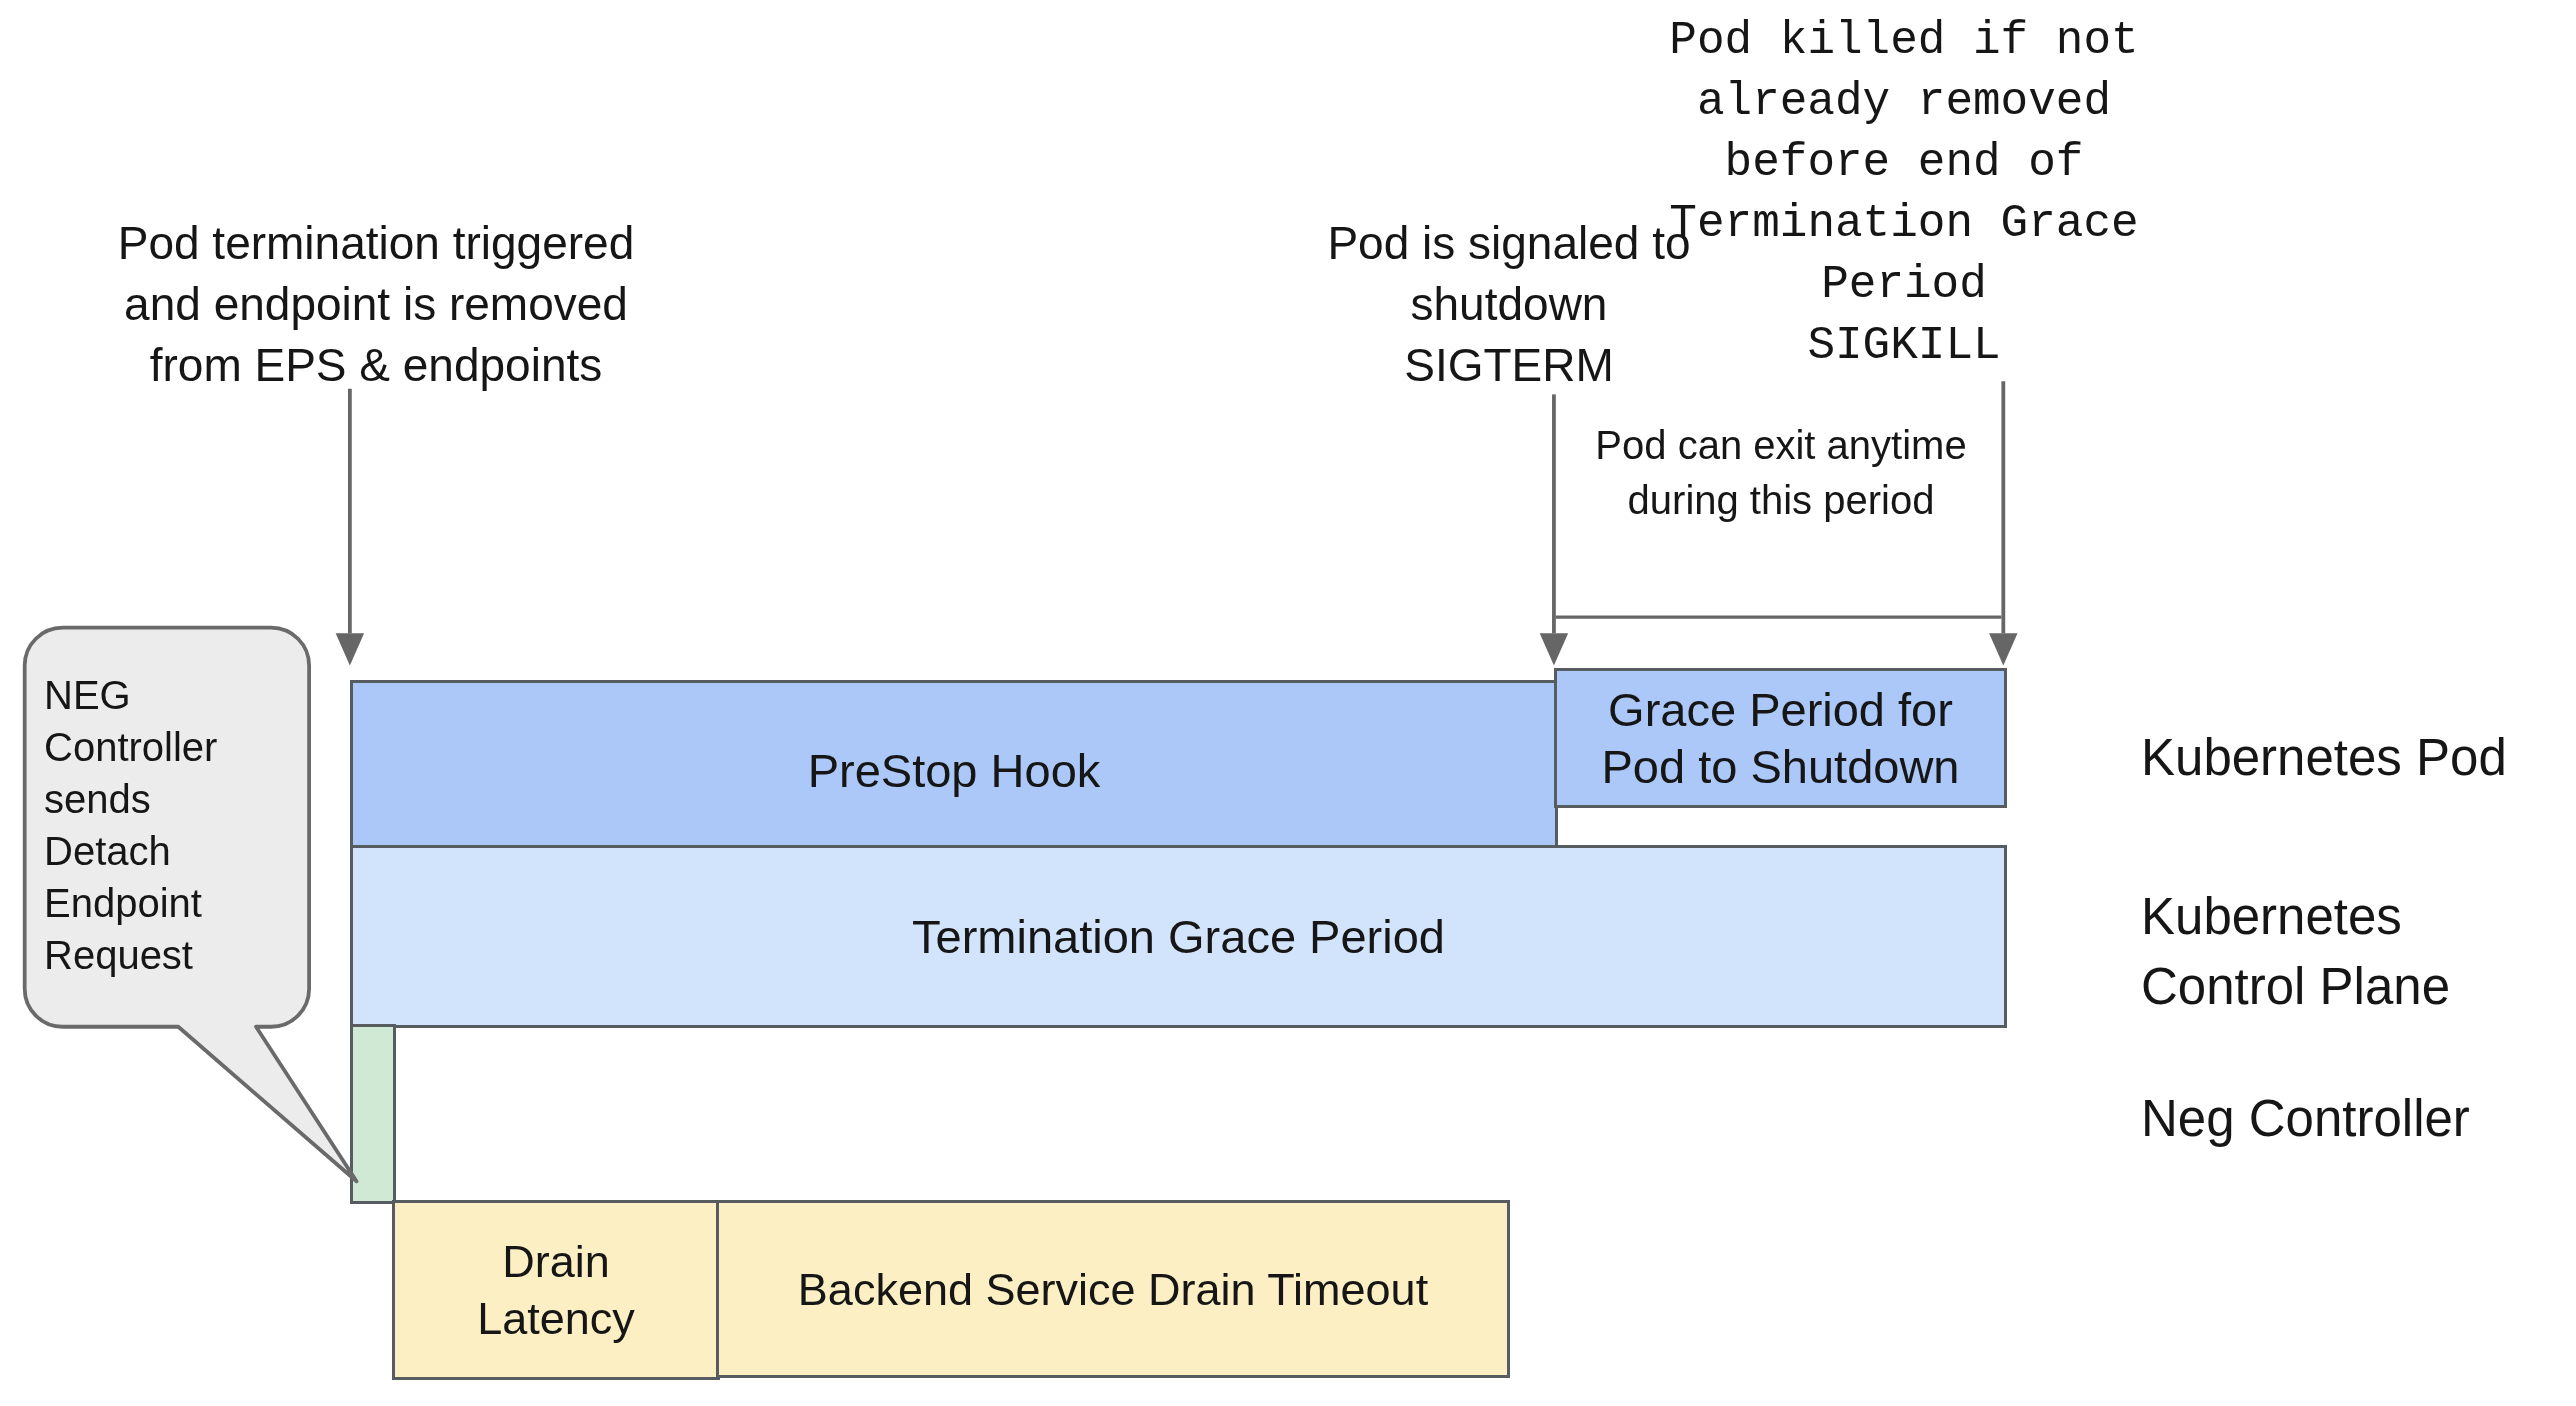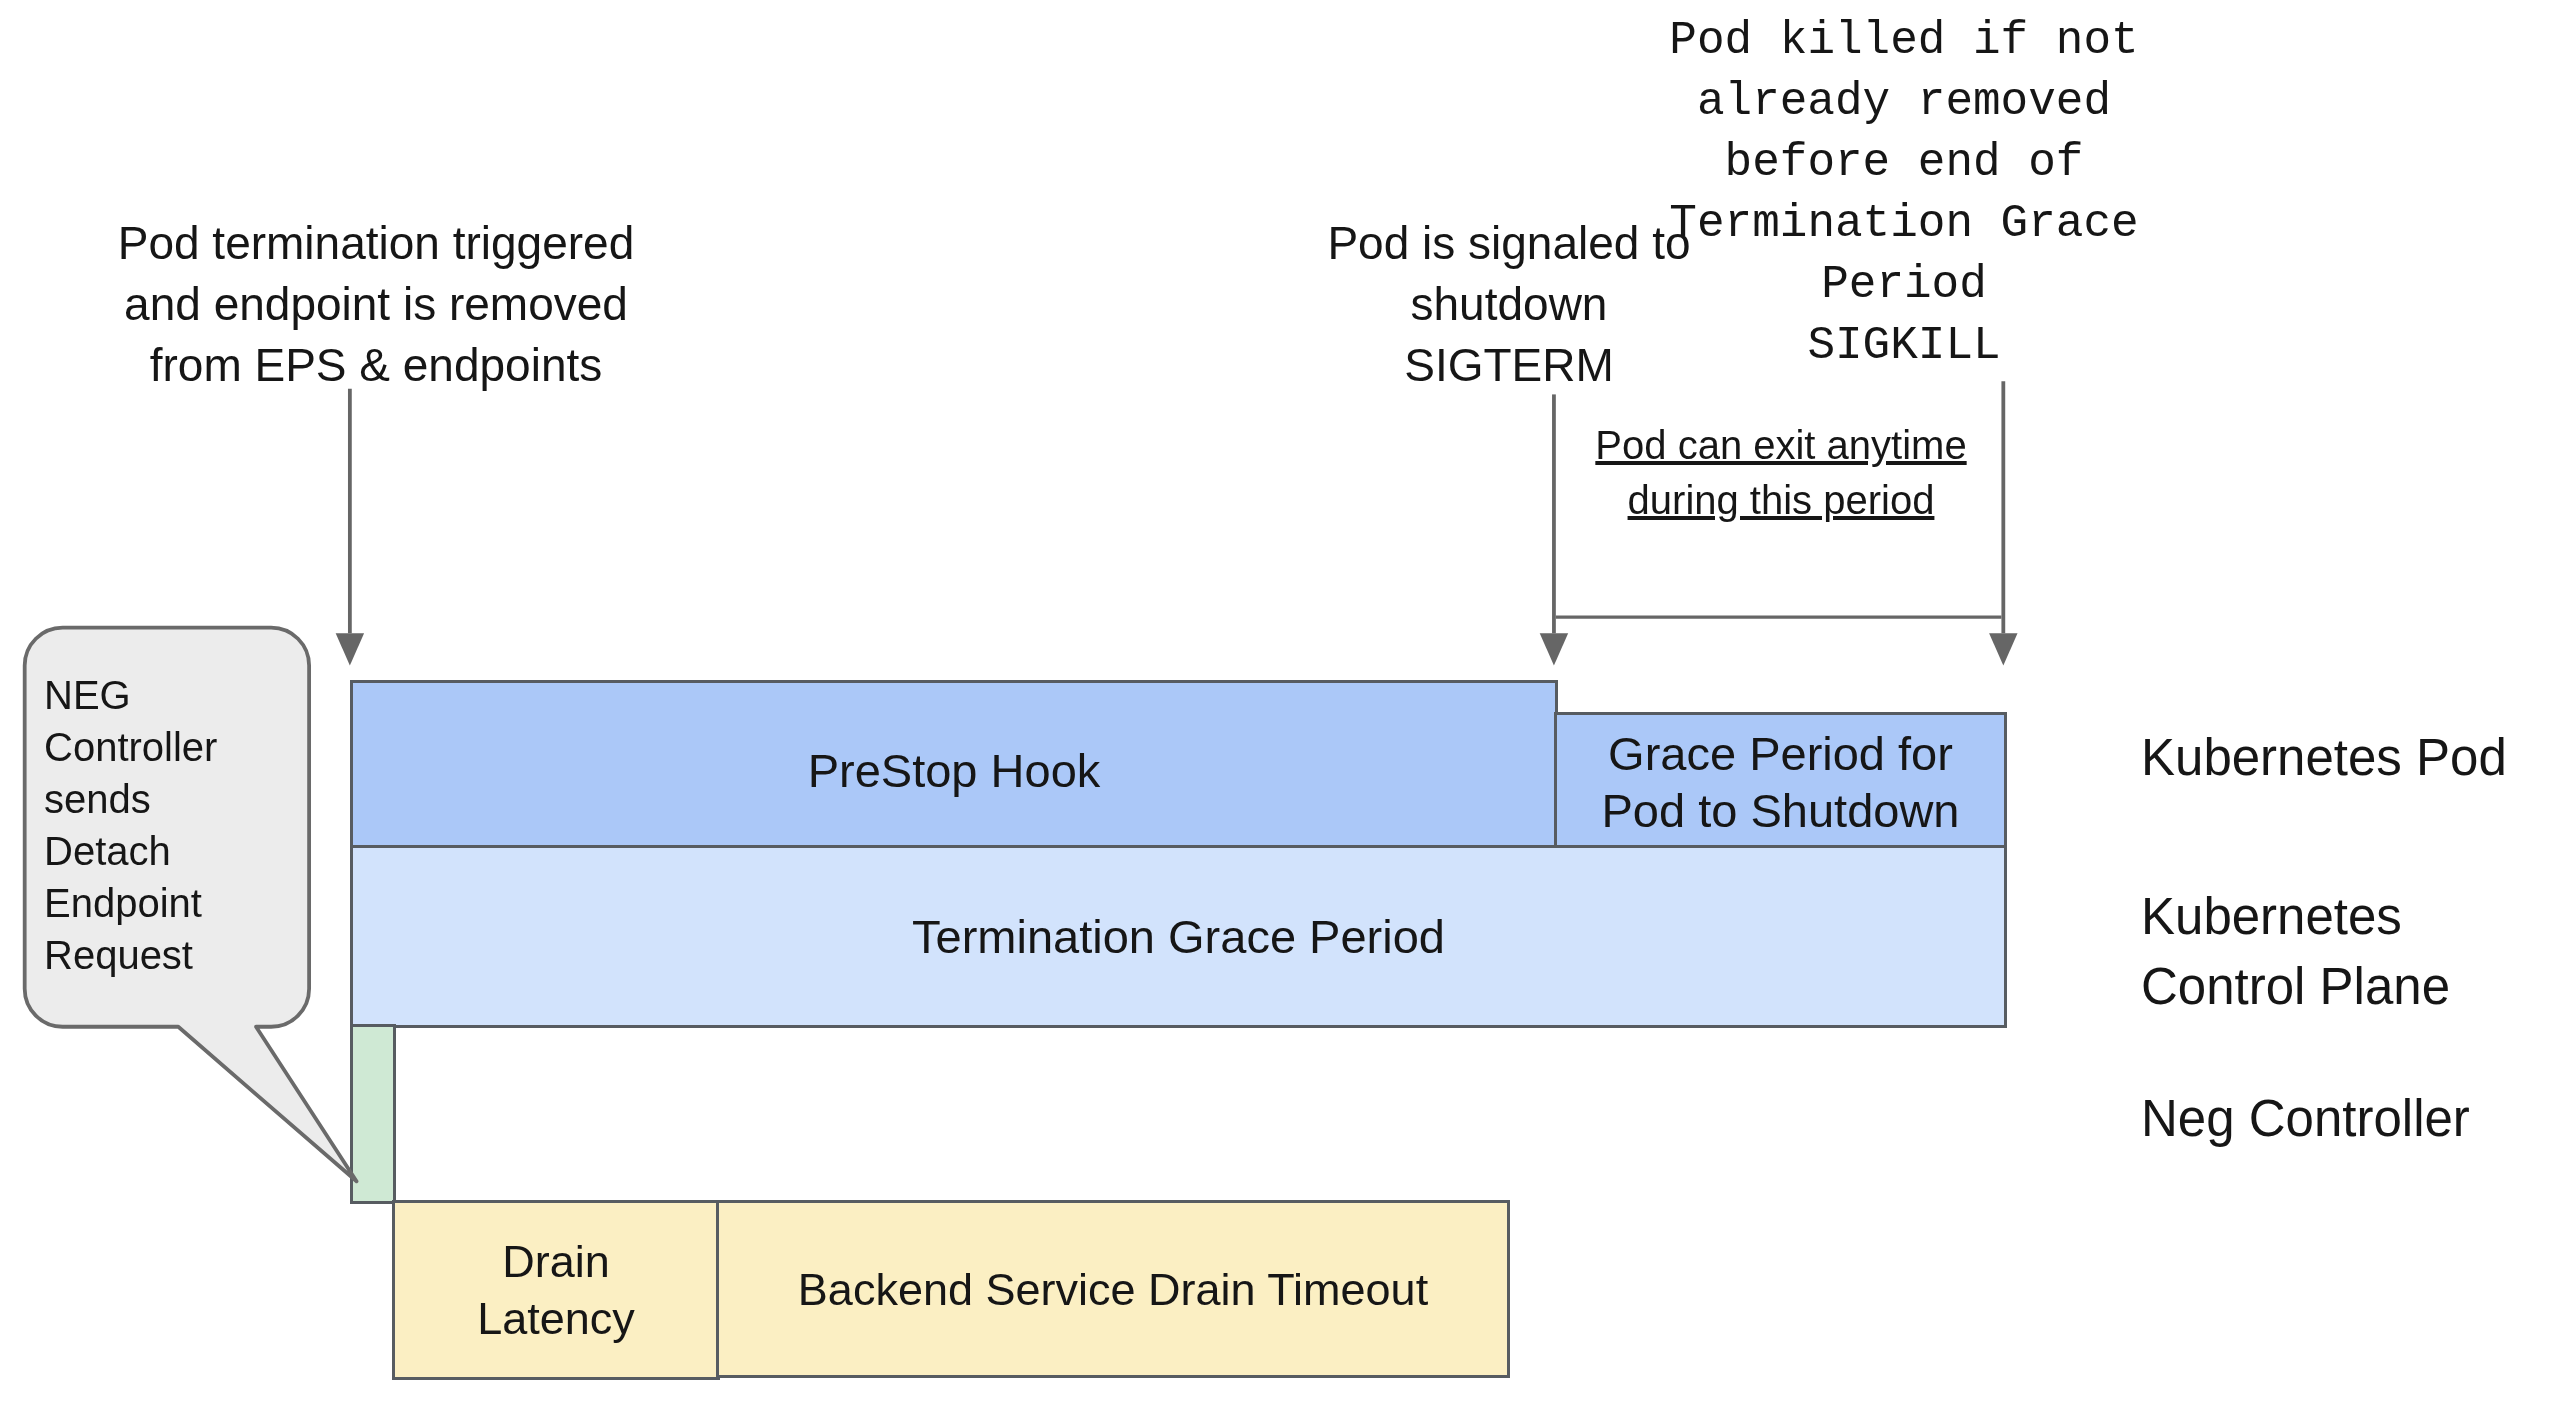--- a/index.html
+++ b/index.html
@@ -137,26 +137,26 @@
 shutdown
 SIGTERM</div>
 
   <div class="anno" style="left:1904px; top:11.4px;font-family:Liberation Mono, monospace;">Pod killed if not
 already removed
 before end of
 Termination Grace
 Period
 SIGKILL</div>
 
-  <div class="note" style="left:1781px; top:418px;text-decoration:underline;">Pod can exit anytime
+  <div class="note" style="left:1781px; top:418px;">Pod can exit anytime
 during this period</div>
 
   <div class="bar bar-blue" style="left:350px; top:668px; width:1208px; height:180px;margin-top:12px;">PreStop Hook</div>
 
-  <div class="bar bar-blue" style="left:1554px; top:668px; width:453px; height:140px;margin-top:44px;">Grace Period for
+  <div class="bar bar-blue" style="left:1554px; top:668px; width:453px; height:140px;">Grace Period for
 Pod to Shutdown</div>
 
   <div class="bar bar-blue2" style="left:350px; top:845px; width:1657px; height:183px;">Termination Grace Period</div>
 
   <div class="bar bar-green" style="left:350px; top:1024px; width:46px; height:180px;"></div>
 
   <div class="bar bar-yellow" style="left:392px; top:1200px; width:328px; height:180px;">Drain
 Latency</div>
 
   <div class="bar bar-yellow" style="left:716px; top:1200px; width:794px; height:178px;">Backend Service Drain Timeout</div>

